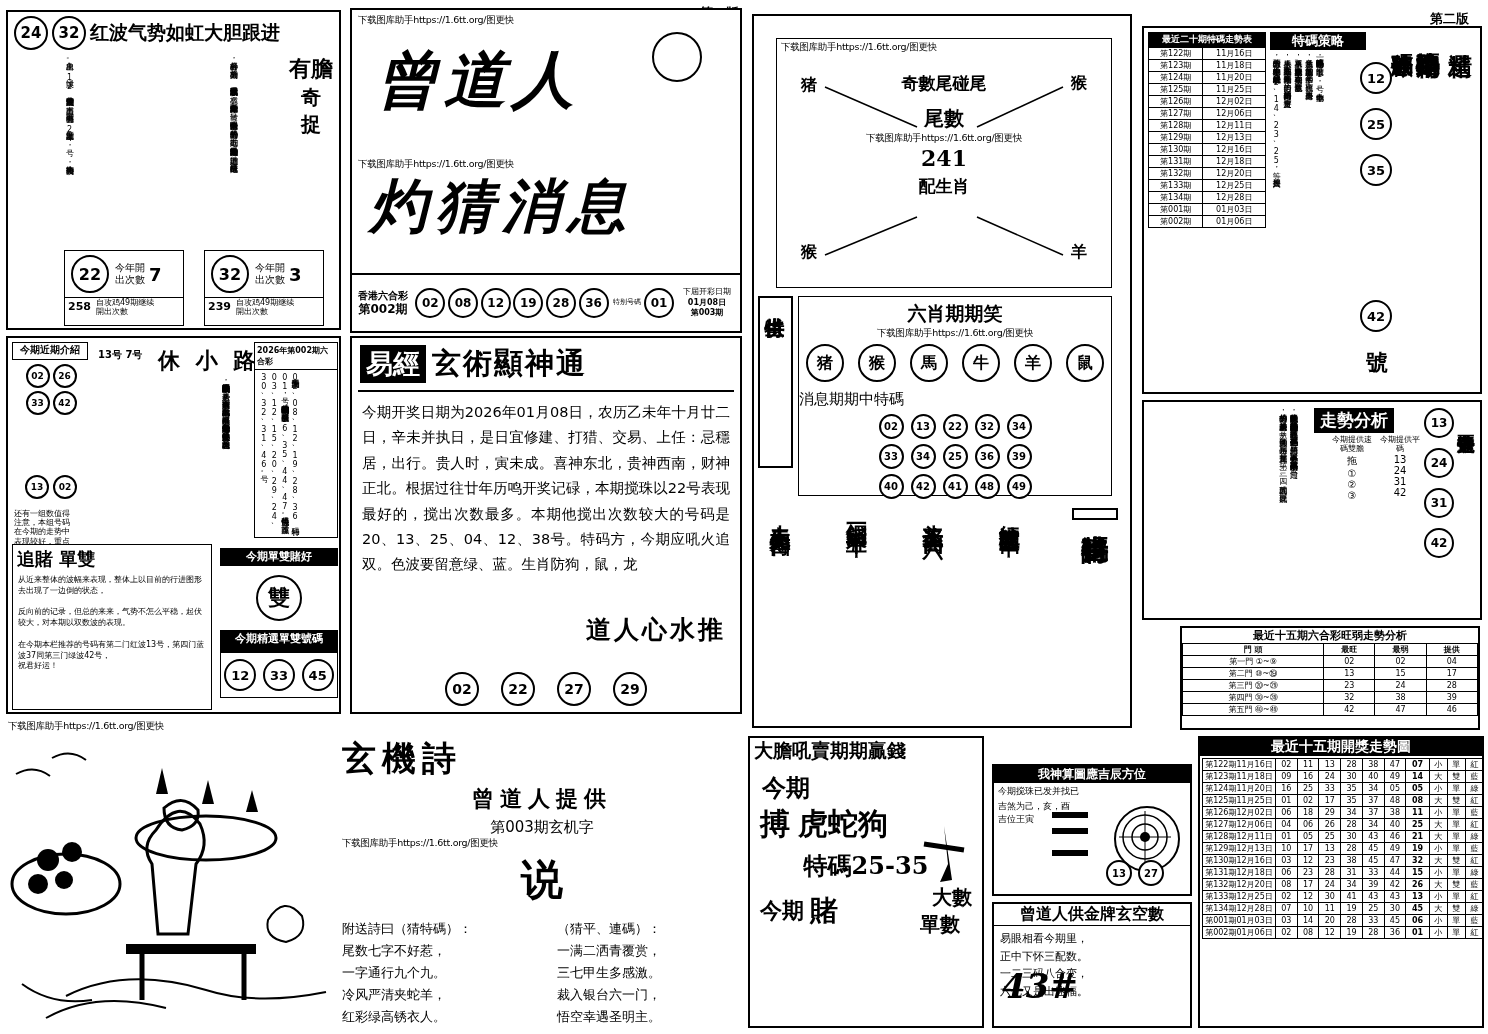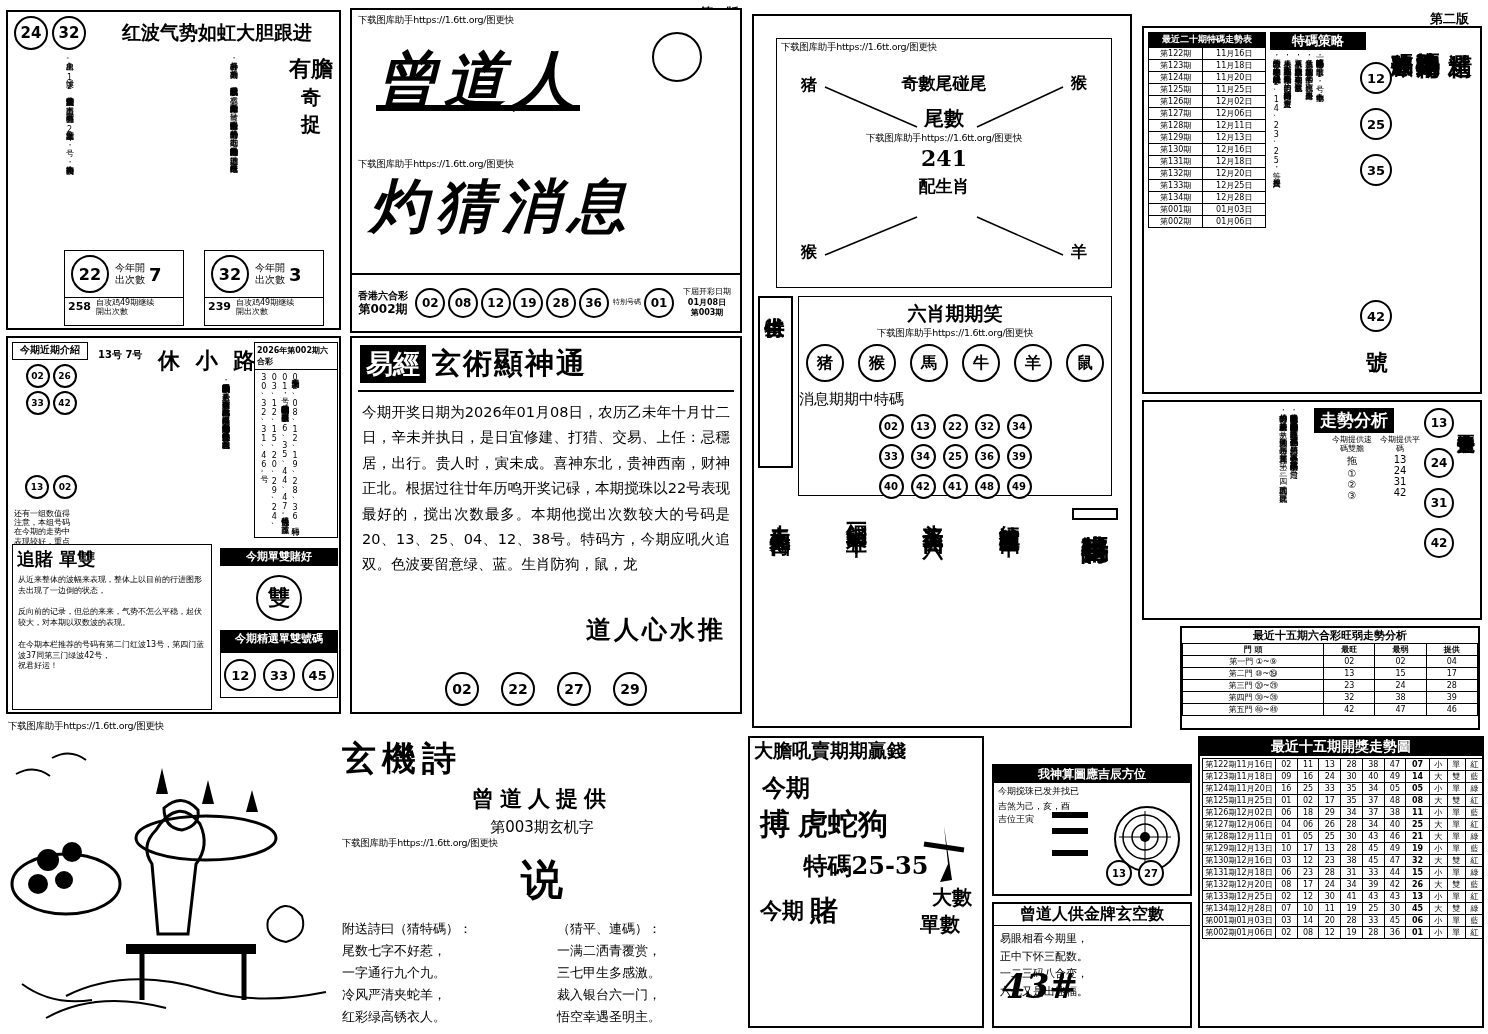--- a/index.html
+++ b/index.html
@@ -23,21 +23,21 @@
 
 <div class="page">
 
   <div class="hdr" style="left:700px;top:4px;">第一版</div>
   <div class="hdr" style="left:1430px;top:10px;">第二版</div>
 
   <div class="panel" style="left:6px;top:10px;width:335px;height:320px;">
     <div style="display:flex;align-items:center;gap:4px;padding:4px 4px 0 6px;">
       <span class="ball" style="width:30px;height:30px;font-size:15px;">24</span>
       <span class="ball" style="width:30px;height:30px;font-size:15px;">32</span>
-      <span class="brush" style="font-size:19px;margin-left:32px;">红波气势如虹大胆跟进</span>
+      <span class="brush" style="font-size:19px;">红波气势如虹大胆跟进</span>
     </div>
     <div style="position:absolute;right:6px;top:42px;text-align:center;">
       <div class="brush" style="font-size:22px;">有膽</div>
       <div class="brush" style="font-size:20px;">奇</div>
       <div class="brush" style="font-size:20px;">捉</div>
     </div>
     <div class="vt smalltxt" style="position:absolute;left:8px;top:44px;height:185px;width:58px;line-height:1.3;">象出血。
 绿波12号可以作为今期的重点对
 重高出击，而当中可的补充，
 上期开出红波24号，
@@ -78,21 +78,21 @@
       <div style="border-top:1px solid #000;display:flex;font-size:8px;">
         <span style="font-weight:bold;font-size:11px;padding:2px 3px;">239</span>
         <span style="padding:1px 2px;line-height:1.1;white-space:pre-line;">自攻鸡49期继续
 開出次數</span>
       </div>
     </div>
   </div>
 
   <div class="panel" style="left:350px;top:8px;width:392px;height:325px;">
     <div class="dl" style="position:absolute;left:6px;top:4px;">下载图库助手https://1.6tt.org/图更快</div>
-    <div class="brush" style="position:absolute;left:24px;top:28px;font-size:62px;letter-spacing:6px;font-style:italic;text-decoration:underline;">曾道人</div>
+    <div class="brush" style="position:absolute;left:24px;top:28px;font-size:62px;letter-spacing:6px;font-style:italic;">曾道人</div>
     <div class="dl" style="position:absolute;left:6px;top:148px;">下载图库助手https://1.6tt.org/图更快</div>
     <div class="brush" style="position:absolute;left:18px;top:158px;font-size:58px;letter-spacing:8px;font-style:italic;">灼猜消息</div>
 
     <div style="position:absolute;right:38px;top:22px;width:46px;height:46px;border:2px solid #000;border-radius:50%;"></div>
 
     <div style="position:absolute;left:0;bottom:0;width:100%;height:56px;border-top:2px solid #000;display:flex;align-items:center;">
       <div style="width:62px;font-size:10px;font-weight:bold;text-align:center;line-height:1.3;">
         <div>香港六合彩</div>
         <div style="font-size:12px;">第002期</div>
       </div>

